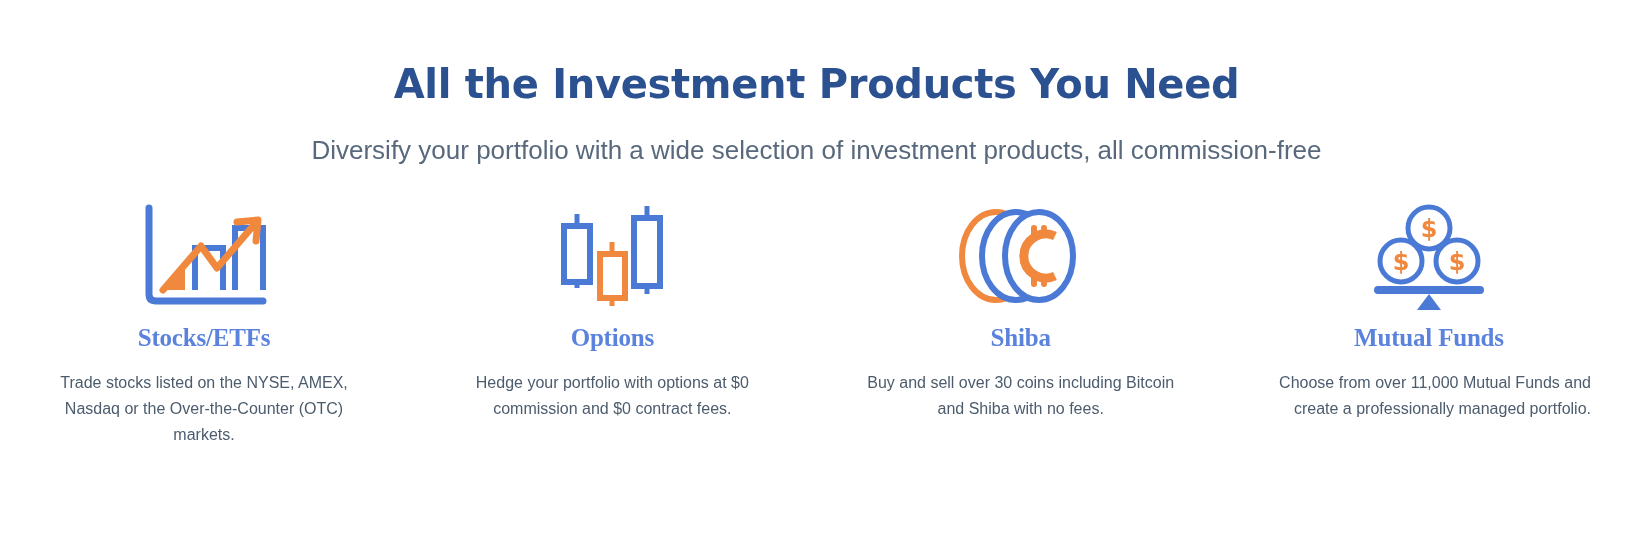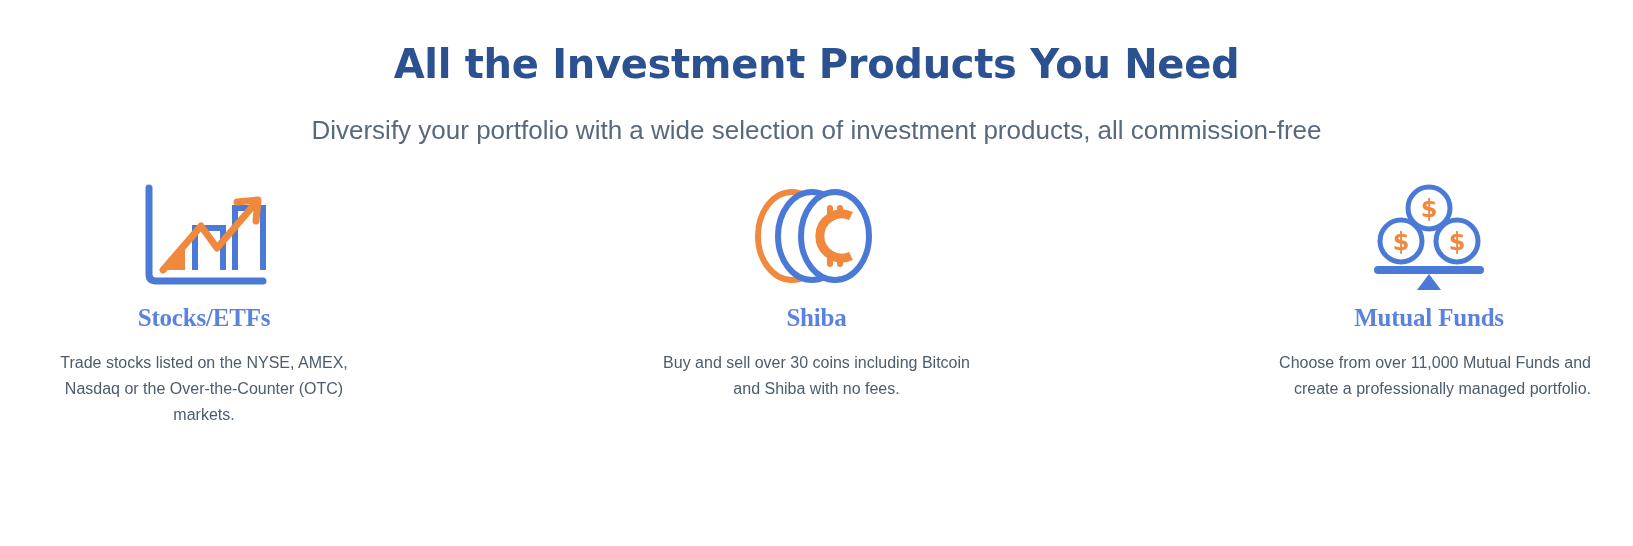--- a/index.html
+++ b/index.html
@@ -11,21 +11,21 @@
     height: 546px;
     background: #ffffff;
     font-family: "Liberation Sans", sans-serif;
     overflow: hidden;
   }
 
   .section {
     width: 1633px;
     height: 546px;
     box-sizing: border-box;
-    padding-top: 40px;
+    padding-top: 60px;
     display: flex;
     flex-direction: column;
     align-items: center;
   }
 
   .heading {
     font-family: "DejaVu Sans", sans-serif;
     font-size: 40px;
     font-weight: bold;
     color: #2b5191;
@@ -117,20 +117,37 @@
           <path d="M28 88 L46 88 L46 62 Z" fill="#f0883e"></path>
 
           <path d="M24 88 L62 44 L78 66 L114 24" fill="none" stroke="#f0883e" stroke-width="7" stroke-linecap="round" stroke-linejoin="round"></path>
           <path d="M98 20 L119 18 L117 39" fill="none" stroke="#f0883e" stroke-width="7" stroke-linecap="round" stroke-linejoin="round"></path>
         </svg>
       </div>
       <h3 class="card-title">Stocks/ETFs</h3>
       <p class="card-body">Trade stocks listed on the NYSE, AMEX, Nasdaq or the Over-the-Counter (OTC) markets.</p>
     </div>
 
+    <div class="card">
+      <div class="icon-wrap">
+        <svg width="130" height="108" viewBox="0 0 130 108" xmlns="http://www.w3.org/2000/svg">
+
+          <line x1="30" y1="12" x2="30" y2="86" stroke="#4a7ad6" stroke-width="5"></line>
+          <rect x="17" y="24" width="26" height="56" fill="#ffffff" stroke="#4a7ad6" stroke-width="6"></rect>
+
+          <line x1="65" y1="40" x2="65" y2="104" stroke="#f0883e" stroke-width="5"></line>
+          <rect x="53" y="52" width="25" height="44" fill="#ffffff" stroke="#f0883e" stroke-width="6"></rect>
+
+          <line x1="100" y1="4" x2="100" y2="92" stroke="#4a7ad6" stroke-width="5"></line>
+          <rect x="87" y="16" width="26" height="68" fill="#ffffff" stroke="#4a7ad6" stroke-width="6"></rect>
+        </svg>
+      </div>
+      <h3 class="card-title">Options</h3>
+      <p class="card-body">Hedge your portfolio with options at $0 commission and $0 contract fees.</p>
+    </div>
 
     <div class="card">
       <div class="icon-wrap">
         <svg width="140" height="108" viewBox="0 0 140 108" xmlns="http://www.w3.org/2000/svg">
 
           <ellipse cx="45" cy="54" rx="34" ry="44" fill="#ffffff" stroke="#f0883e" stroke-width="6"></ellipse>
 
           <ellipse cx="65" cy="54" rx="34" ry="44" fill="#ffffff" stroke="#4a7ad6" stroke-width="6"></ellipse>
 
           <ellipse cx="88" cy="54" rx="34" ry="44" fill="#ffffff" stroke="#4a7ad6" stroke-width="6"></ellipse>

